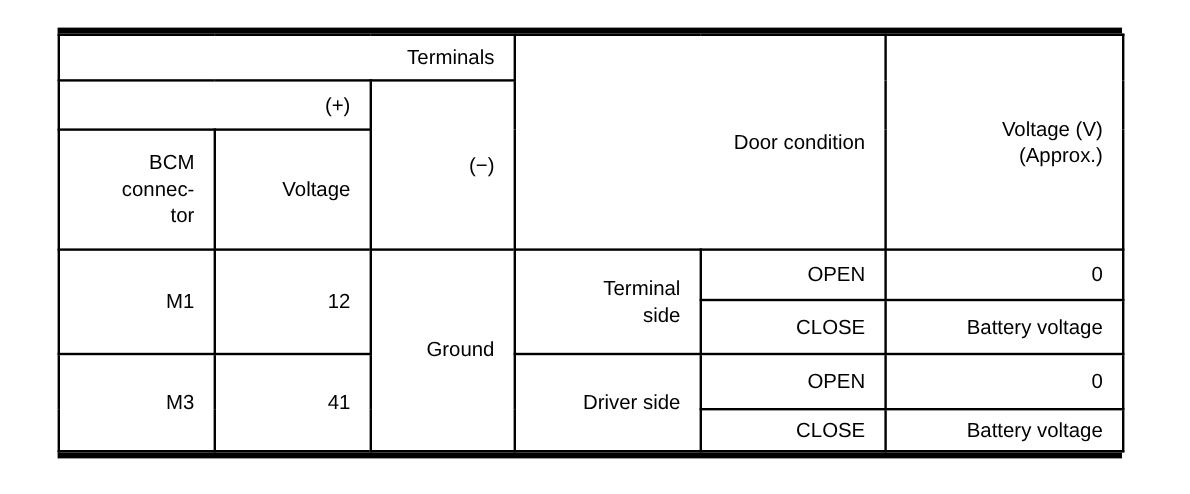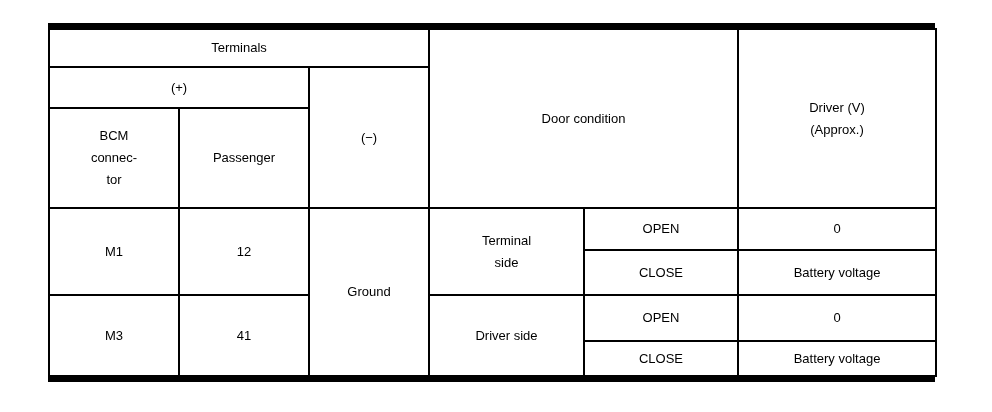--- a/index.html
+++ b/index.html
@@ -24,25 +24,25 @@
     border-top: 5px solid #000000;
     border-bottom: 5px solid #000000;
   }
   table.spec {
     border-collapse: collapse;
     table-layout: fixed;
     width: 100%;
   }
   table.spec td {
     border: 2px solid #000000;
-    text-align: center;
+    text-align: right;
     vertical-align: middle;
-    font-size: 13px;
+    font-size: 17px;
     line-height: 22px;
-    padding: 0 4px;
+    padding: 0 16px;
     white-space: pre-line;
     overflow: hidden;
   }
   
   td.no-left   { border-left: none; }
   td.no-right  { border-right: none; }
   td.no-top    { border-top: none; }
   td.no-bottom { border-bottom: none; margin-top: 20px; }
   
   td.hsep { border-bottom-width: 3px; }
@@ -66,32 +66,32 @@
         <col style="width:130px">
         <col style="width:120px">
         <col style="width:155px">
         <col style="width:154px">
         <col style="width:198px">
       </colgroup>
       <tbody>
         <tr class="r1">
           <td colspan="3" class="no-left no-top">Terminals</td>
           <td colspan="2" rowspan="3" class="no-top hsep">Door condition</td>
-          <td rowspan="3" class="no-right no-top hsep">Driver (V)
+          <td rowspan="3" class="no-right no-top hsep">Voltage (V)
 (Approx.)</td>
         </tr>
         <tr class="r2">
           <td colspan="2" class="no-left">(+)</td>
           <td rowspan="2" class="hsep">(−)</td>
         </tr>
         <tr class="r3">
           <td class="no-left hsep">BCM
 connec-
 tor</td>
-          <td class="hsep">Passenger</td>
+          <td class="hsep">Voltage</td>
         </tr>
 
         <tr class="r4">
           <td rowspan="2" class="no-left">M1</td>
           <td rowspan="2">12</td>
           <td rowspan="4" class="no-bottom">Ground</td>
           <td rowspan="2">Terminal
 side</td>
           <td>OPEN</td>
           <td class="no-right">0</td>

